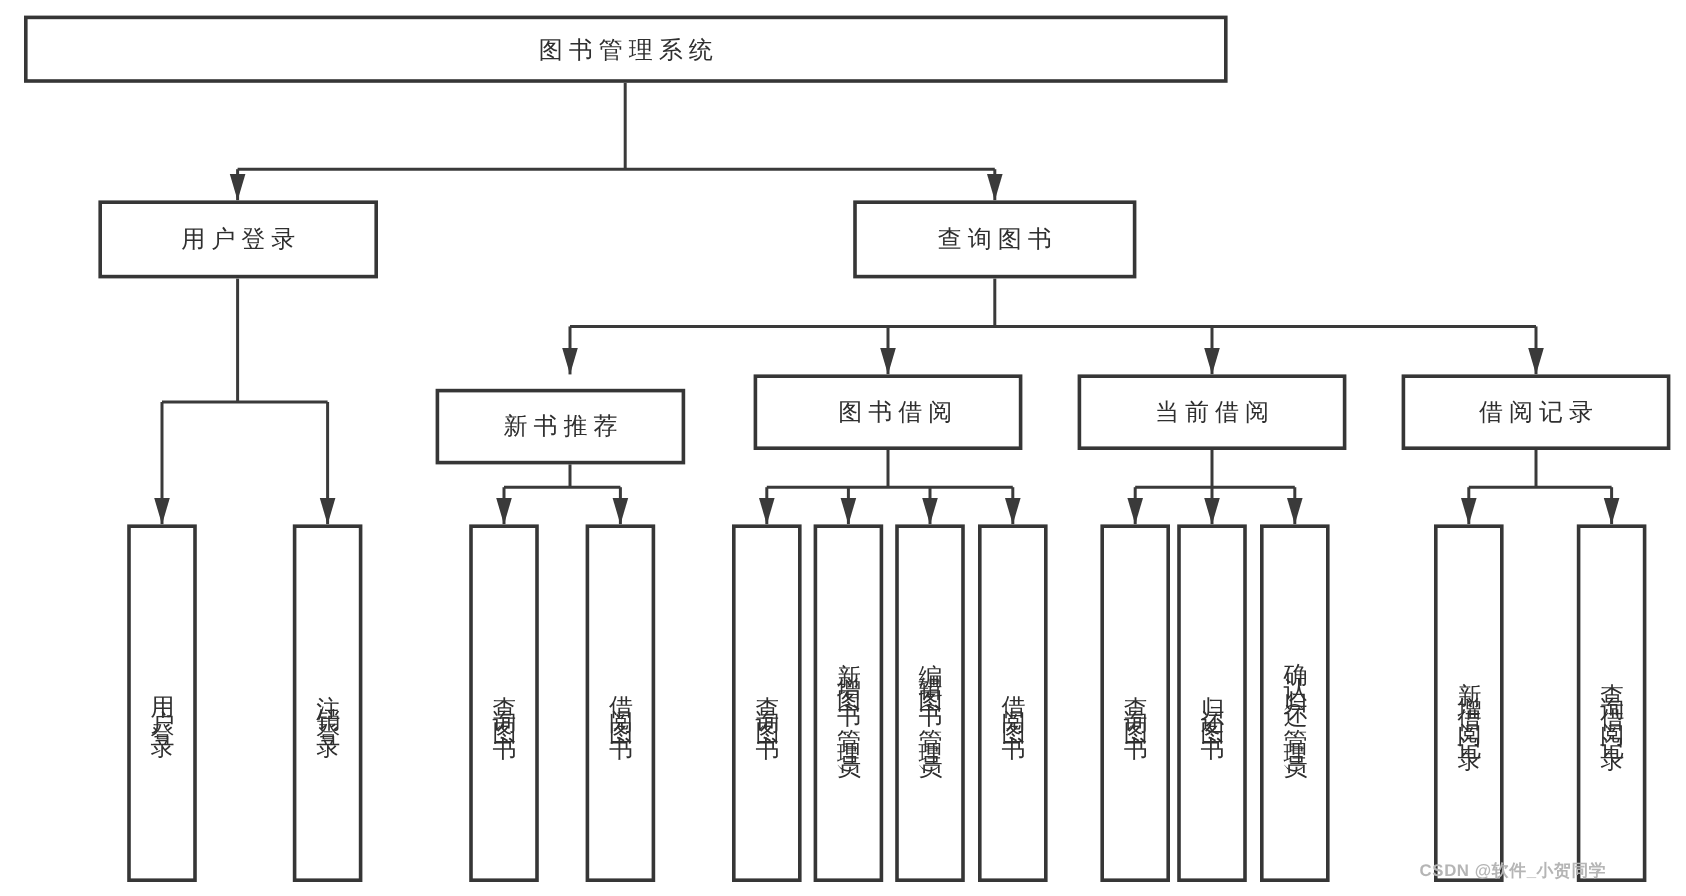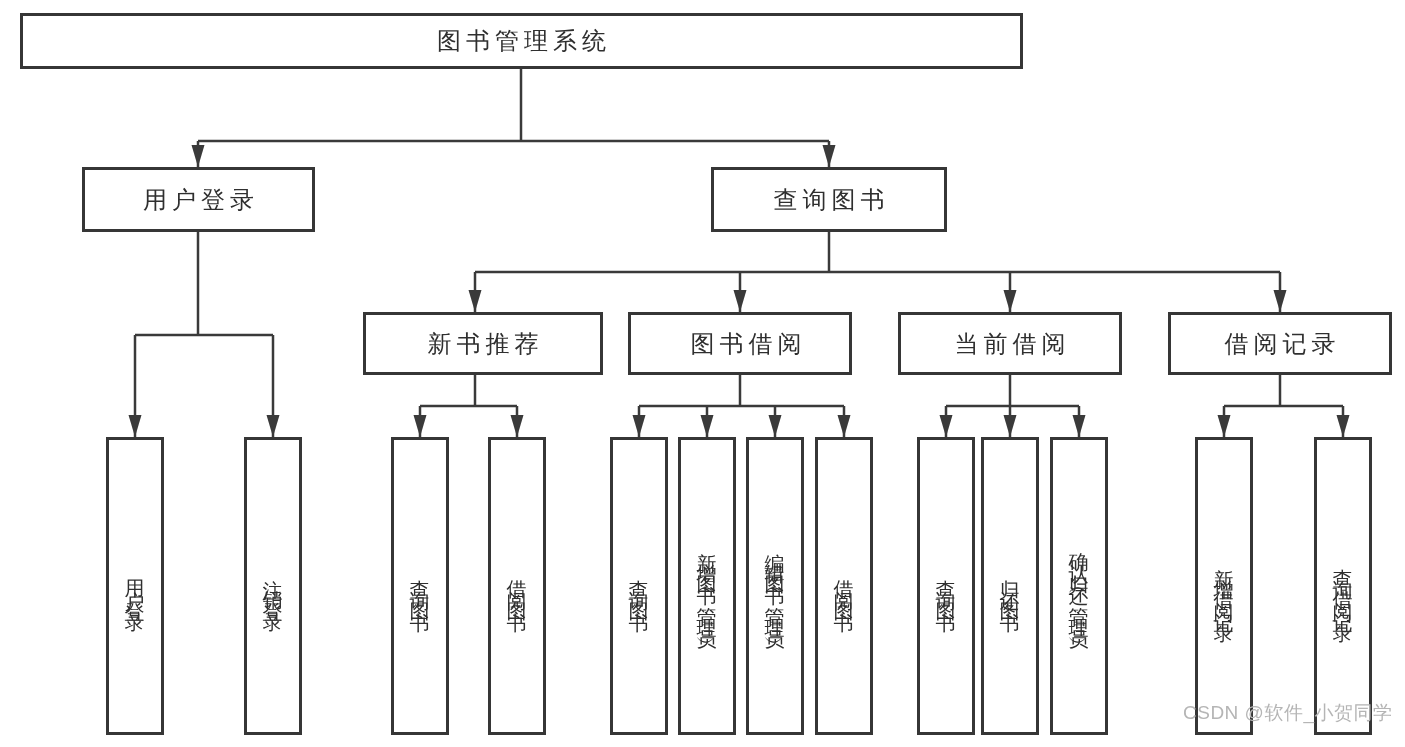--- a/index.html
+++ b/index.html
@@ -27,46 +27,47 @@
     box-sizing: border-box;
     background: #ffffff;
     border: 3px solid #363636;
     color: #2f2f2f;
     display: flex;
     align-items: center;
     justify-content: center;
     text-align: center;
   }
   .node.h {
-    font-size: 24px;
+    font-size: 20px;
     letter-spacing: 5px;
     text-indent: 5px; 
     white-space: nowrap;
   }
   .node.v {
     width: 58px;
     height: 298px;
   }
   .vtext {
     writing-mode: vertical-rl;
     text-orientation: mixed;
     font-size: 20px;
     letter-spacing: 11px;
     line-height: 1;
     color: #2f2f2f;
   }
   .watermark {
     position: absolute;
     left: 1183px;
-    top: 700px;
+    top: 717px;
     width: 218px;
-    font-size: 19px;
+    font-size: 14px;
     letter-spacing: 0.5px;
     color: #b5b5b5;
     white-space: nowrap;
+    font-weight: bold;
   }
 </style>
 </head>
 <body>
 
 <div id="stage">
 
   <svg class="connectors" viewBox="0 0 1405 747" xmlns="http://www.w3.org/2000/svg">
     <g stroke="#3a3a3a" stroke-width="2.5" fill="none">
 
@@ -131,21 +132,21 @@
       <polygon points="1217.5,415 1230.5,415 1224,437"></polygon>
       <polygon points="1336.5,415 1349.5,415 1343,437"></polygon>
     </g>
   </svg>
 
   <div class="node h" style="left:20px; top:13px; width:1003px; height:56px;">图书管理系统</div>
 
   <div class="node h" style="left:82px; top:167px; width:233px; height:65px;">用户登录</div>
   <div class="node h" style="left:711px; top:167px; width:236px; height:65px;">查询图书</div>
 
-  <div class="node h" style="left:363px; top:312px; width:240px; height:63px;">新书推荐</div>
+  <div class="node h" style="left:363px; top:324px; width:208px; height:63px;">新书推荐</div>
   <div class="node h" style="left:628px; top:312px; width:224px; height:63px;padding-left:12px;">图书借阅</div>
   <div class="node h" style="left:898px; top:312px; width:224px; height:63px;">当前借阅</div>
   <div class="node h" style="left:1168px; top:312px; width:224px; height:63px;text-align:center;">借阅记录</div>
 
   <div class="node v" style="left:106px; top:437px;">
     <span class="vtext">用户登录</span>
   </div>
   <div class="node v" style="left:244px; top:437px;">
     <span class="vtext">注销登录</span>
   </div>

